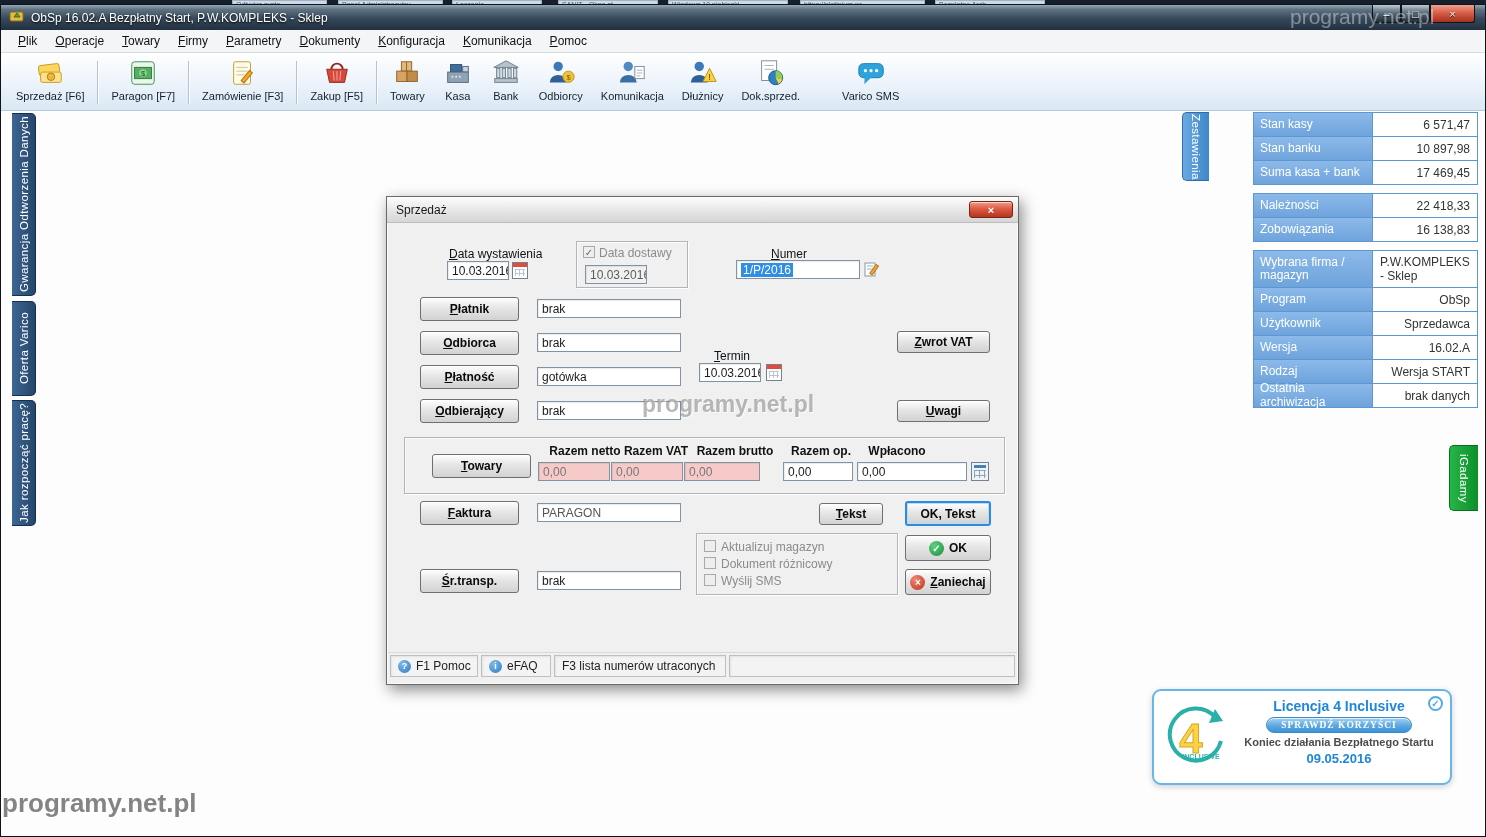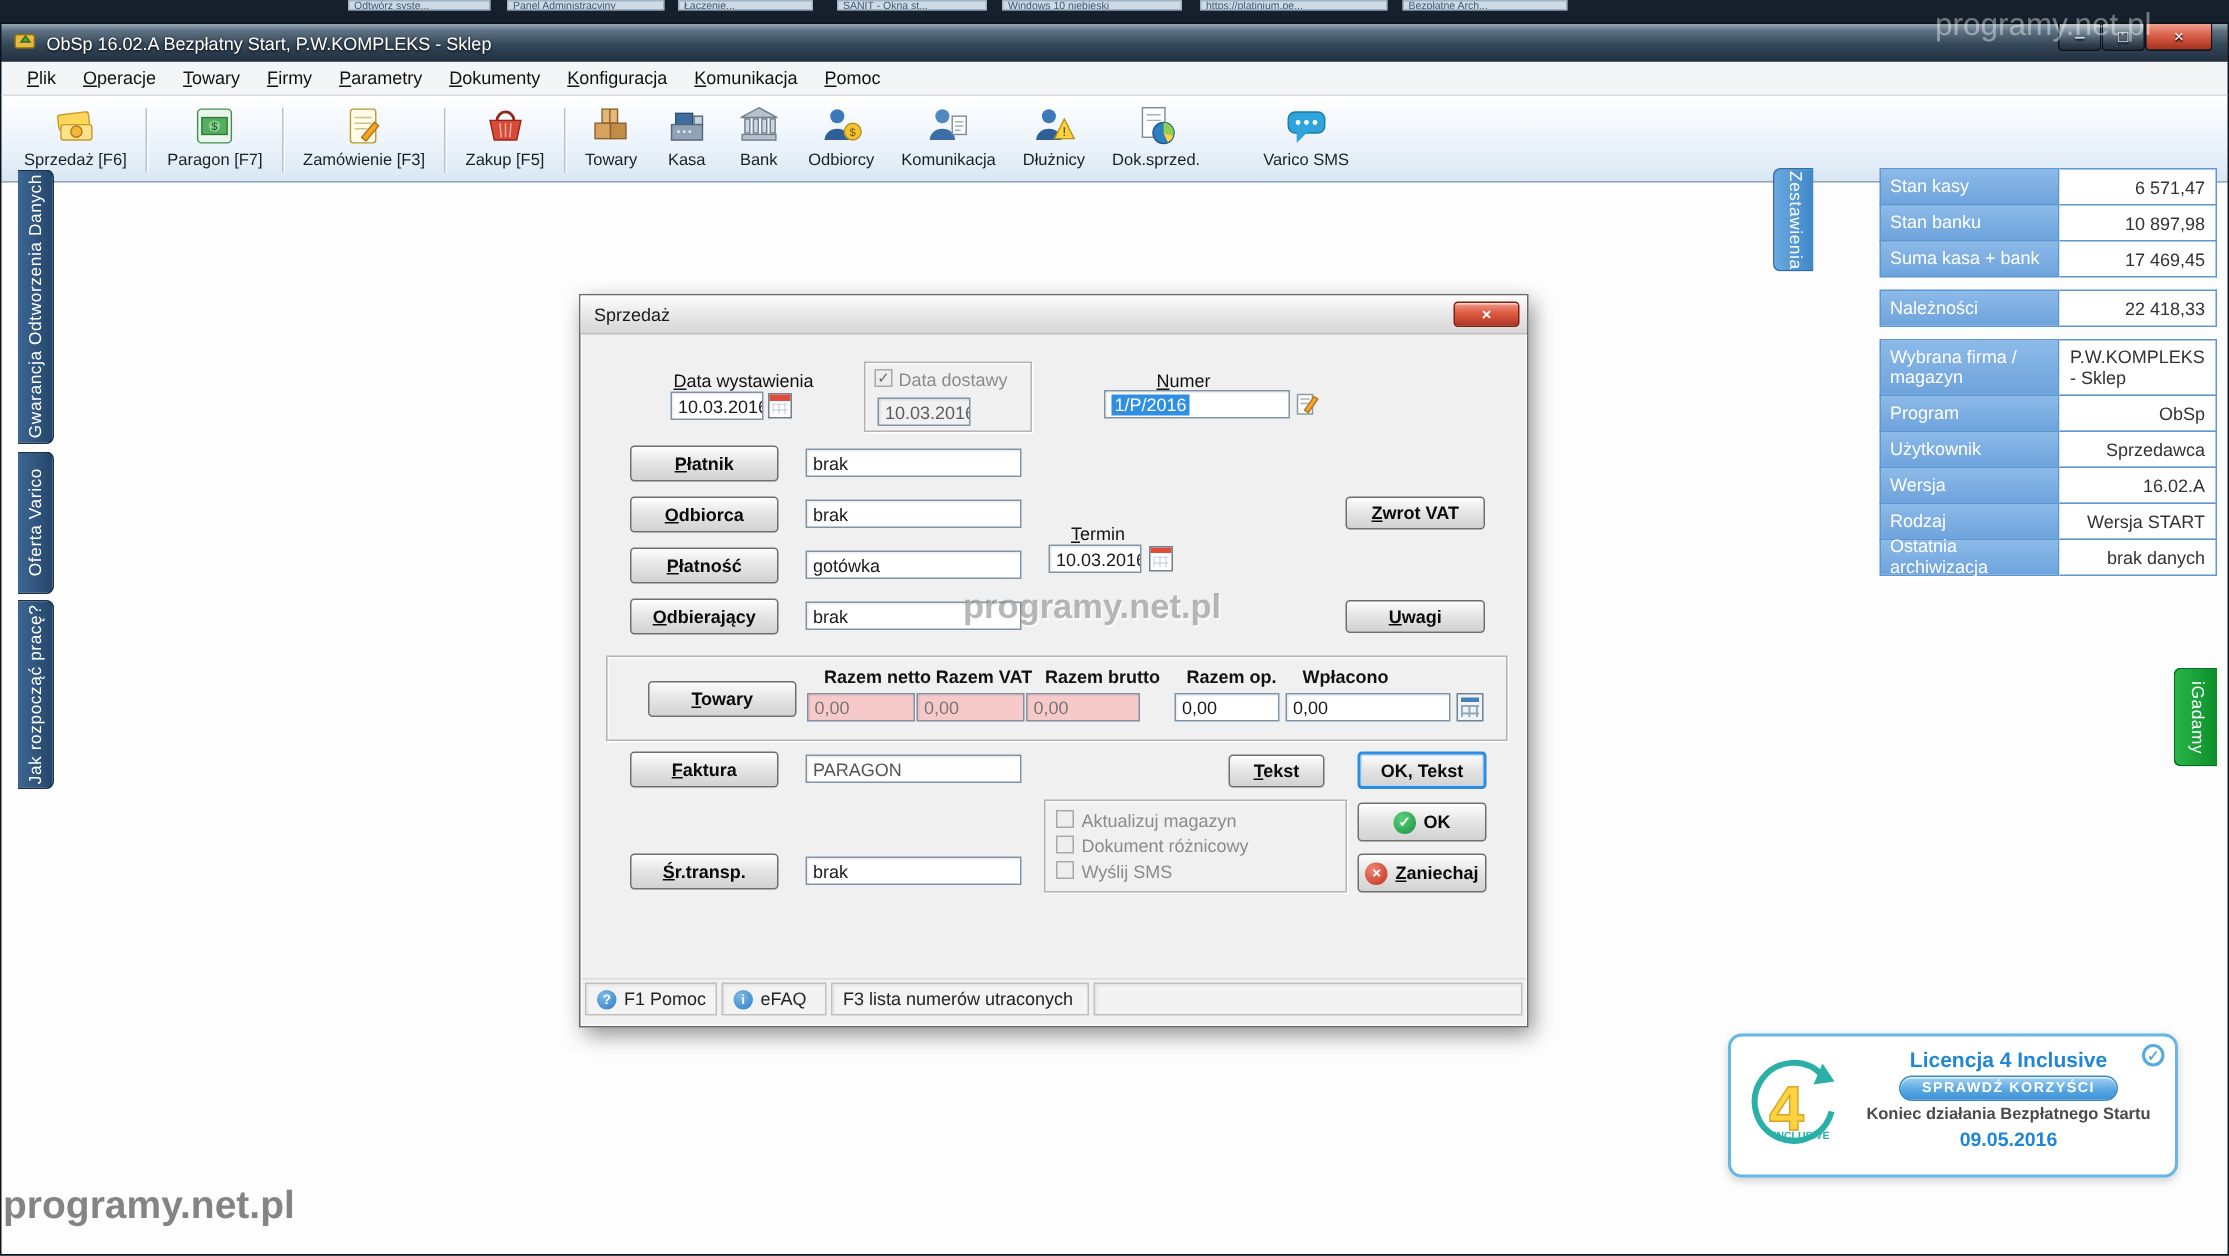--- a/index.html
+++ b/index.html
@@ -5,21 +5,21 @@
   * { box-sizing: border-box; margin: 0; padding: 0; }
   body { font-family: "Liberation Sans", sans-serif; background:#3a3a3a; }
   .screen { position:relative; width:1486px; height:837px; background:#15202c; overflow:hidden; font-size:12px; color:#111; }
 
   
   .bg-strip { position:absolute; top:0; left:0; right:0; height:7px; z-index:0; }
   .bg-frag { position:absolute; top:0; height:7px; background:rgba(228,238,248,.9); color:#3d5a75;
              font-size:7px; line-height:7px; overflow:hidden; padding:0 3px; border:1px solid rgba(110,140,170,.5); white-space:nowrap; }
 
   .app-window { position:absolute; left:0; top:4px; right:0; bottom:0; display:flex; flex-direction:column;
-                border:1px solid #0e141b; box-shadow: inset 0 0 0 1px rgba(255,255,255,.14); z-index:1;margin-top:11px; }
+                border:1px solid #0e141b; box-shadow: inset 0 0 0 1px rgba(255,255,255,.14); z-index:1; }
 
   .titlebar { height:25px; flex:none; position:relative; display:flex; align-items:center; gap:6px; padding:0 8px;
               background:linear-gradient(#95a7b4 0%, #5e7282 18%, #35485a 55%, #22303f 100%); }
   .title-text { color:#fff; font-size:12px; text-shadow:0 1px 2px #000; }
   .win-controls { position:absolute; right:10px; top:0; display:flex; z-index:3; }
   .win-btn { width:29px; height:18px; display:flex; align-items:center; justify-content:center; color:#fff; font-size:11px;
              background:linear-gradient(rgba(255,255,255,.38), rgba(255,255,255,.08) 45%, rgba(0,0,0,.28));
              border:1px solid #0e141b; border-top:none; border-radius:0 0 3px 3px; text-shadow:0 1px 1px #000; }
   .win-btn.close { width:45px; background:linear-gradient(#f0a08e, #d8604a 45%, #a6301c); }
 
@@ -129,21 +129,21 @@
 
   
   .license { position:absolute; left:1152px; top:689px; width:300px; height:96px; z-index:3; background:#fff;
              border:2px solid #66b7e8; border-radius:9px; box-shadow:0 2px 6px rgba(0,0,0,.18);
              display:flex; padding:5px 8px 5px 4px; }
   .lic-logo { width:78px; flex:none; display:flex; align-items:center; justify-content:center; }
   .lic-content { flex:1; display:flex; flex-direction:column; align-items:center; gap:3px; padding-top:2px; }
   .lic-title { color:#1f86d8; font-weight:bold; font-size:14px; }
   .lic-btn { background:linear-gradient(#a6d2f2, #5ba8e2 55%, #3f93d6); border:1px solid #3a8bcc; border-radius:9px;
              color:#fff; font-size:9.5px; font-weight:bold; letter-spacing:1px; padding:2px 14px;
-             box-shadow:inset 0 1px 0 rgba(255,255,255,.7); }
+             box-shadow:inset 0 1px 0 rgba(255,255,255,.7);font-family:Liberation Serif, serif; }
   .lic-line { font-size:11px; font-weight:bold; color:#4c4c4c; }
   .lic-date { font-size:13px; font-weight:bold; color:#1f86d8; }
   .lic-check { position:absolute; right:7px; top:5px; width:15px; height:15px; border-radius:50%; border:2px solid #54abe4;
                color:#54abe4; font-size:10px; font-weight:bold; display:flex; align-items:center; justify-content:center; }
   .lic-check::before { content:"✓"; }
 </style>
 </head>
 <body>
 
 <div class="screen">
@@ -367,20 +367,24 @@
       <div class="stat-value">10 897,98</div>
     </div>
     <div class="stat-row">
       <div class="stat-label">Suma kasa + bank</div>
       <div class="stat-value">17 469,45</div>
     </div>
     <div class="stat-gap"></div>
     <div class="stat-row">
       <div class="stat-label">Należności</div>
       <div class="stat-value">22 418,33</div>
+    </div>
+    <div class="stat-row">
+      <div class="stat-label">Zobowiązania</div>
+      <div class="stat-value">16 138,83</div>
     </div>
     <div class="stat-gap"></div>
     <div class="stat-row tall">
       <div class="stat-label">Wybrana firma / magazyn</div>
       <div class="stat-value">P.W.KOMPLEKS - Sklep</div>
     </div>
     <div class="stat-row">
       <div class="stat-label">Program</div>
       <div class="stat-value">ObSp</div>
     </div>

